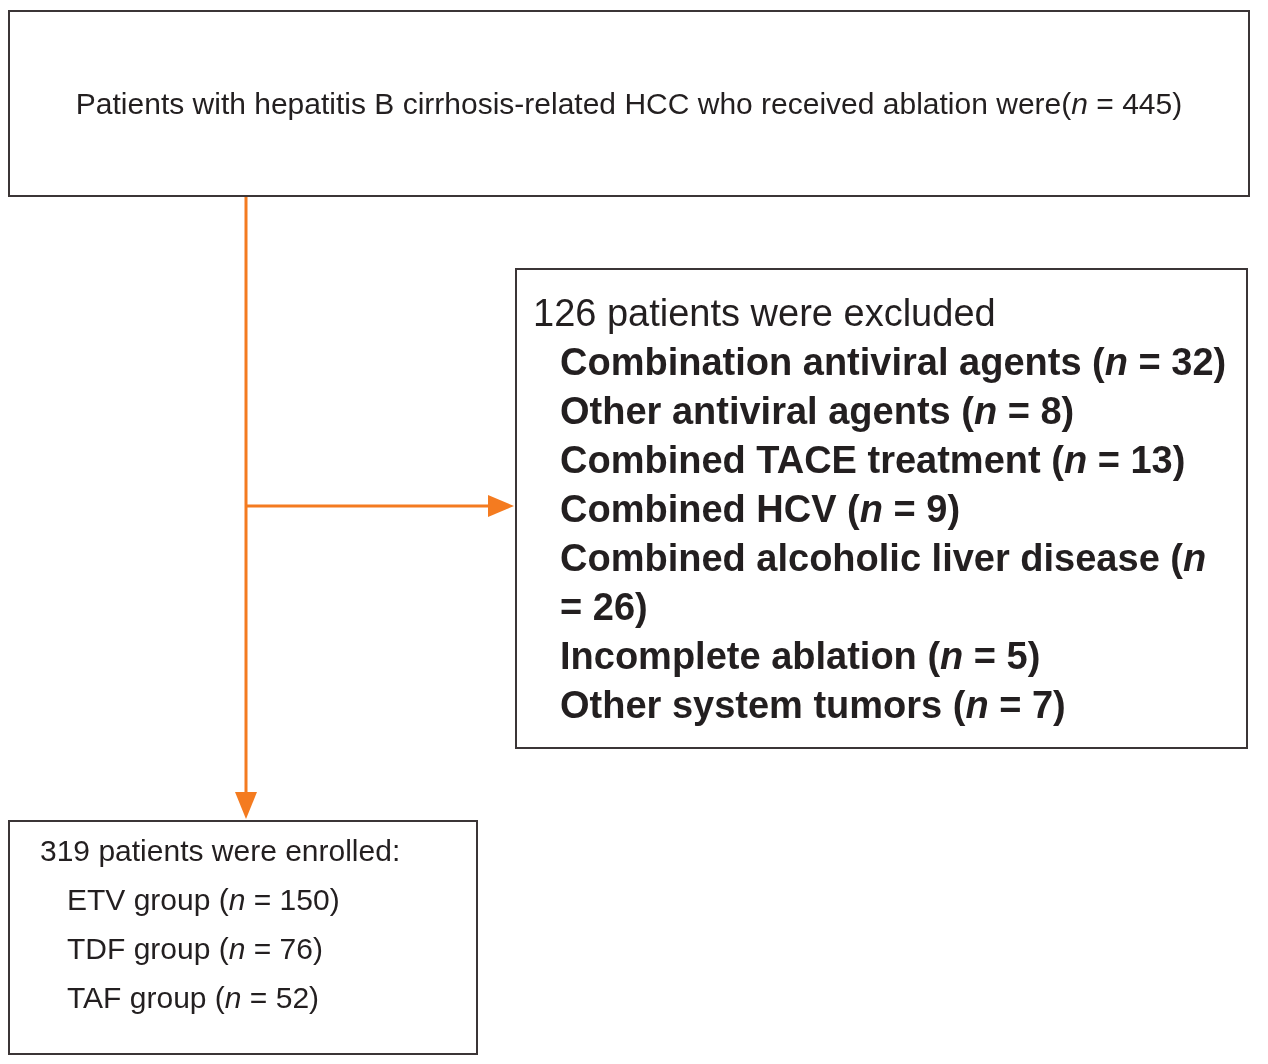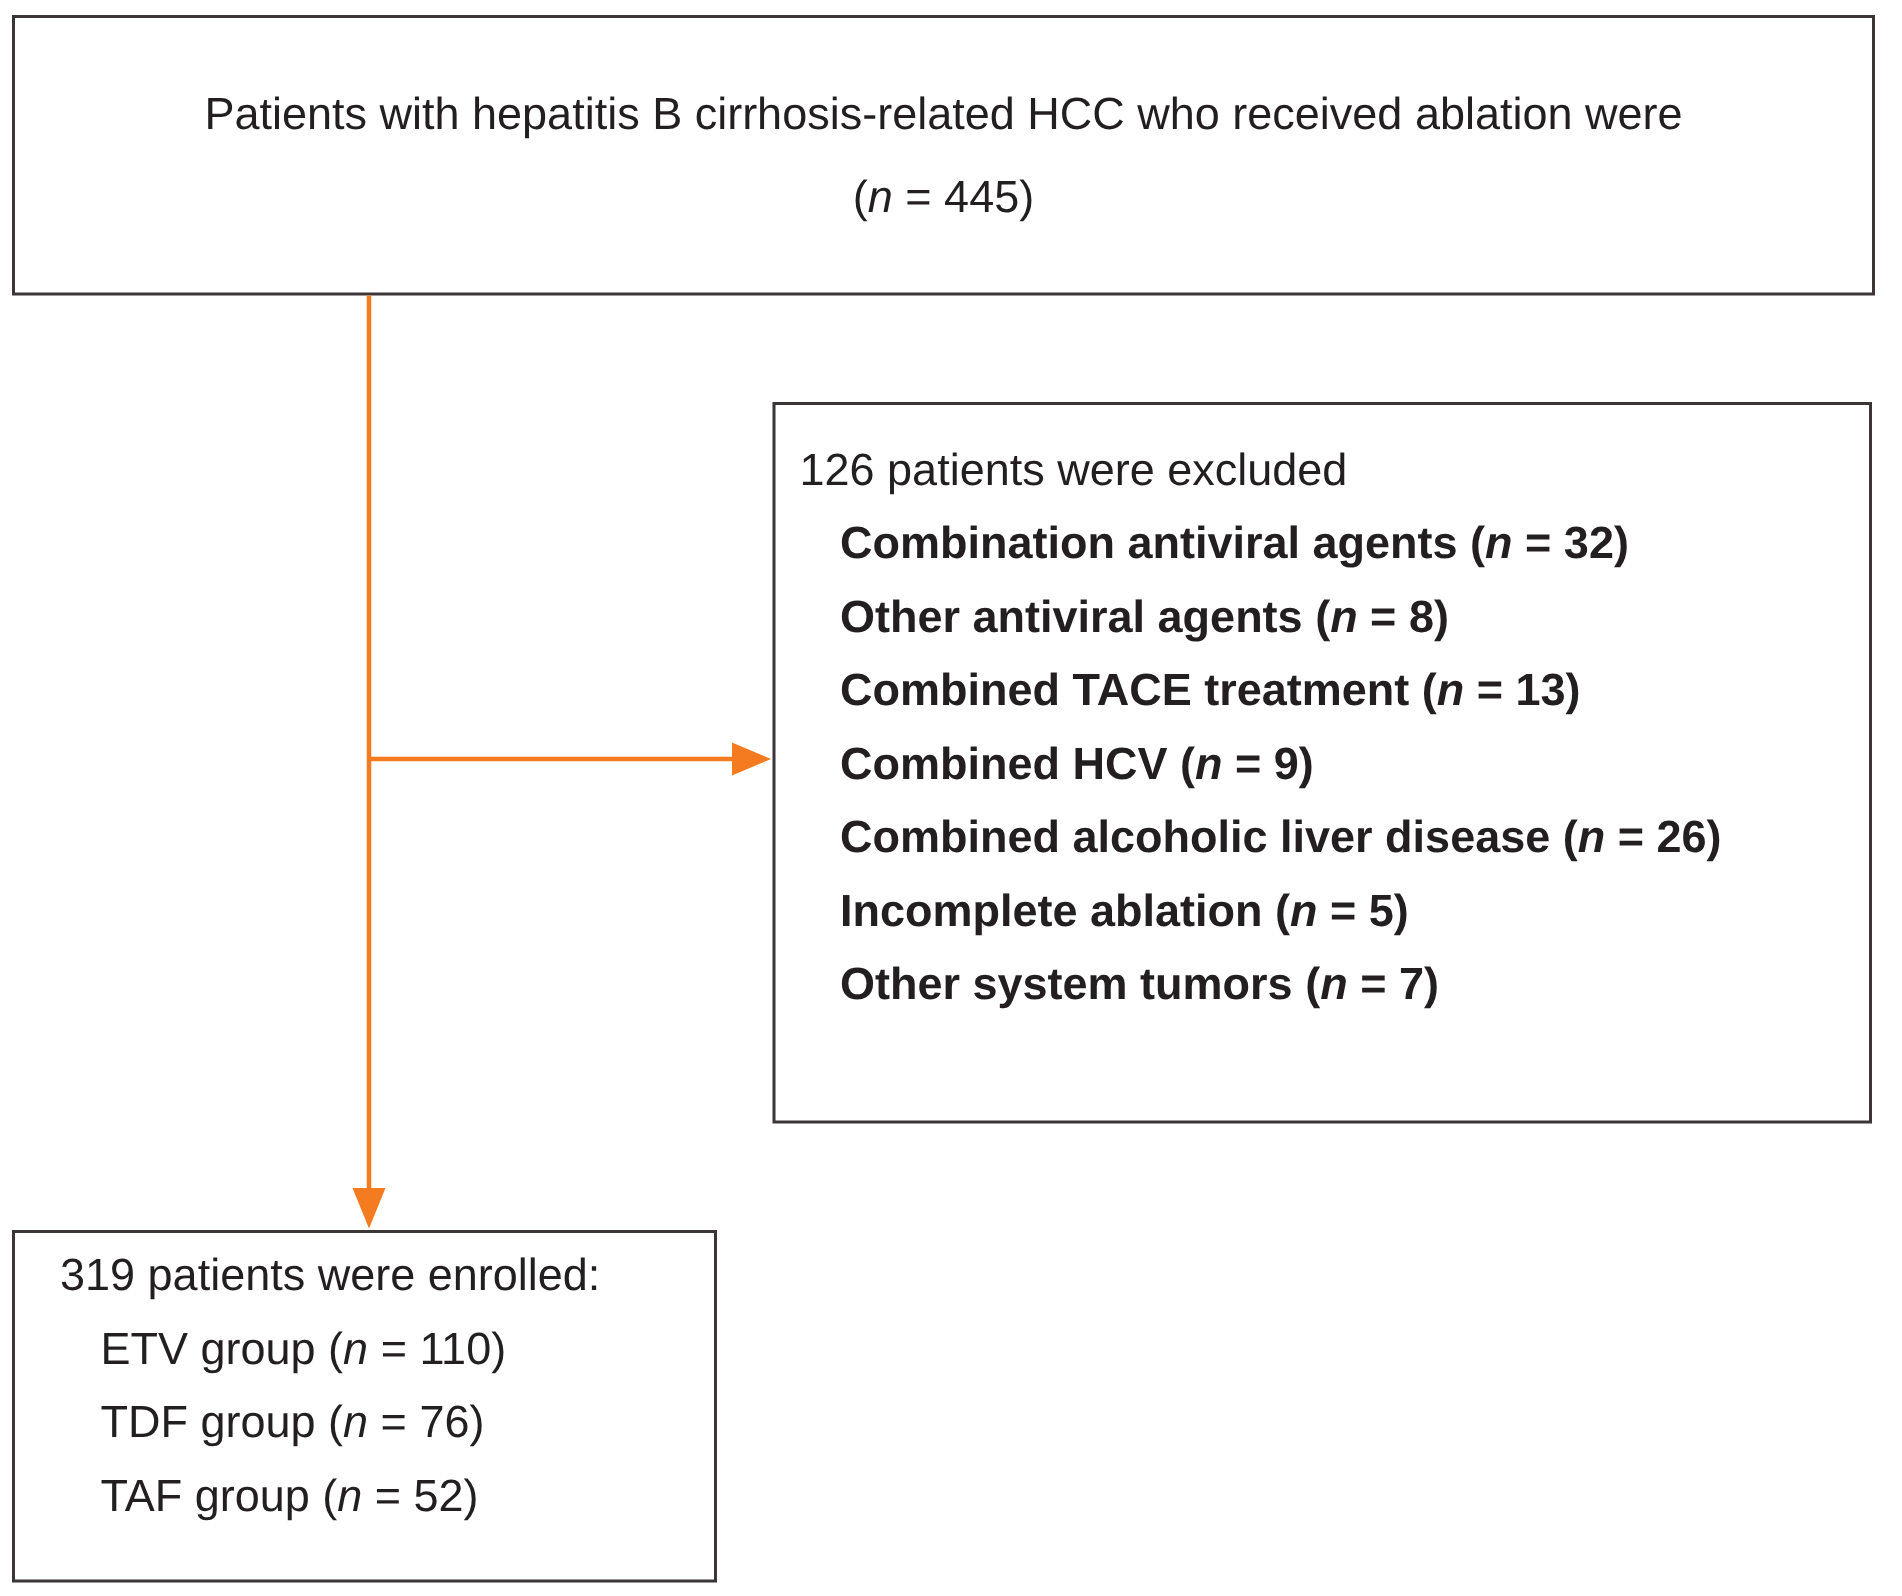--- a/index.html
+++ b/index.html
@@ -26,33 +26,33 @@
     background: #ffffff;
     border: 2px solid var(--border);
   }
   .nvar { font-style: italic; }
 
   
   .top-box {
     left: 8px; top: 10px;
     width: 1242px; height: 187px;
     display: flex;
-    flex-direction: column;
+    flex-direction: row;
     justify-content: center;
     align-items: center;
     text-align: left;
     font-size: 30px;
     line-height: 55px;
   }
 
   
   .exclusion-box {
     left: 515px; top: 268px;
     width: 733px; height: 481px;
-    font-size: 30px;
+    font-size: 38px;
     line-height: 49px;
     padding: 19px 10px 0 16px;
   }
   .exclusion-box .item { padding-left: 27px; font-weight: bold; }
 
   
   .enrolled-box {
     left: 8px; top: 820px;
     width: 470px; height: 235px;
     font-size: 30px;
@@ -82,21 +82,21 @@
   <div class="item"><span>Other antiviral agents (</span><span class="nvar">n</span><span> = 8)</span></div>
   <div class="item"><span>Combined TACE treatment (</span><span class="nvar">n</span><span> = 13)</span></div>
   <div class="item"><span>Combined HCV (</span><span class="nvar">n</span><span> = 9)</span></div>
   <div class="item"><span>Combined alcoholic liver disease (</span><span class="nvar">n</span><span> = 26)</span></div>
   <div class="item"><span>Incomplete ablation (</span><span class="nvar">n</span><span> = 5)</span></div>
   <div class="item"><span>Other system tumors (</span><span class="nvar">n</span><span> = 7)</span></div>
 </div>
 
 <div class="box enrolled-box">
   <div>319 patients were enrolled:</div>
-  <div class="item"><span>ETV group (</span><span class="nvar">n</span><span> = 110)</span></div>
+  <div class="item"><span>ETV group (</span><span class="nvar">n</span><span> = 150)</span></div>
   <div class="item"><span>TDF group (</span><span class="nvar">n</span><span> = 76)</span></div>
   <div class="item"><span>TAF group (</span><span class="nvar">n</span><span> = 52)</span></div>
 </div>
 
 <svg class="arrow-layer" viewBox="0 0 1268 1064" xmlns="http://www.w3.org/2000/svg">
   <line x1="246" y1="197" x2="246" y2="794" stroke="#f47b20" stroke-width="3"></line>
   <polygon points="235,792 257,792 246,819" fill="#f47b20"></polygon>
   <line x1="246" y1="506" x2="490" y2="506" stroke="#f47b20" stroke-width="3"></line>
   <polygon points="488,495 488,517 514,506" fill="#f47b20"></polygon>
 </svg>

